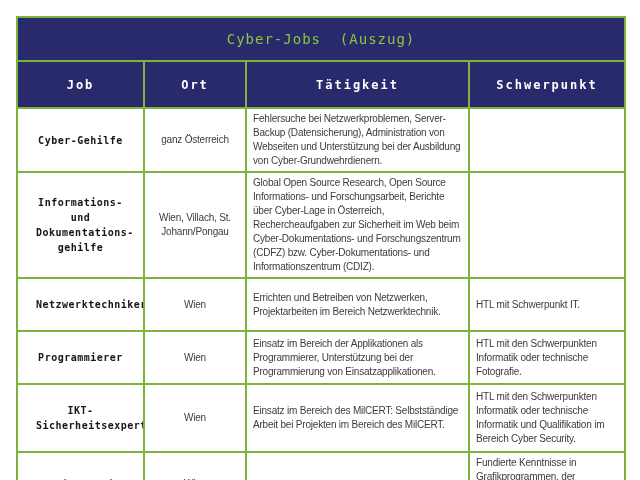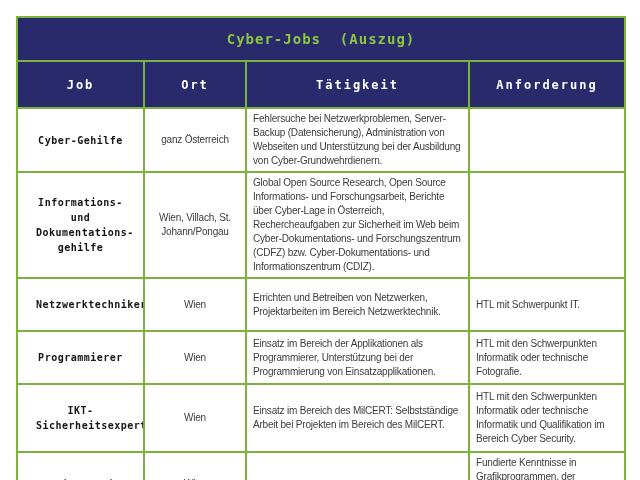--- a/index.html
+++ b/index.html
@@ -22,21 +22,21 @@
   }
   table.jobs td, table.jobs th {
     border: 2px solid #7db33c;
     overflow: hidden;
   }
   
   td.title-cell {
     background: #292a6b;
     color: #8dc63f;
     font-family: "DejaVu Sans Mono", "Liberation Mono", monospace;
-    font-weight: bold;
+    font-weight: normal;
     font-size: 14px;
     letter-spacing: 1px;
     text-align: center;
     vertical-align: middle;
     height: 44px;
     white-space: pre;
   }
   
   th.col-header {
     background: #292a6b;
@@ -99,21 +99,21 @@
       <col style="width:156px">
     </colgroup>
     <tbody>
       <tr>
         <td class="title-cell" colspan="4">Cyber-Jobs  (Auszug)</td>
       </tr>
       <tr>
         <th class="col-header">Job</th>
         <th class="col-header">Ort</th>
         <th class="col-header">Tätigkeit</th>
-        <th class="col-header">Anforderung</th>
+        <th class="col-header">Schwerpunkt</th>
       </tr>
       <tr class="r1">
         <td class="job-cell">Cyber-Gehilfe</td>
         <td class="ort-cell">ganz Österreich</td>
         <td class="text-cell">Fehlersuche bei Netzwerkproblemen, Server-Backup (Datensicherung), Administration von Webseiten und Unterstützung bei der Ausbildung von Cyber-Grundwehrdienern.</td>
         <td class="text-cell"></td>
       </tr>
       <tr class="r2">
         <td class="job-cell">Informations- und Dokumentations-gehilfe</td>
         <td class="ort-cell">Wien, Villach, St. Johann/Pongau</td>

